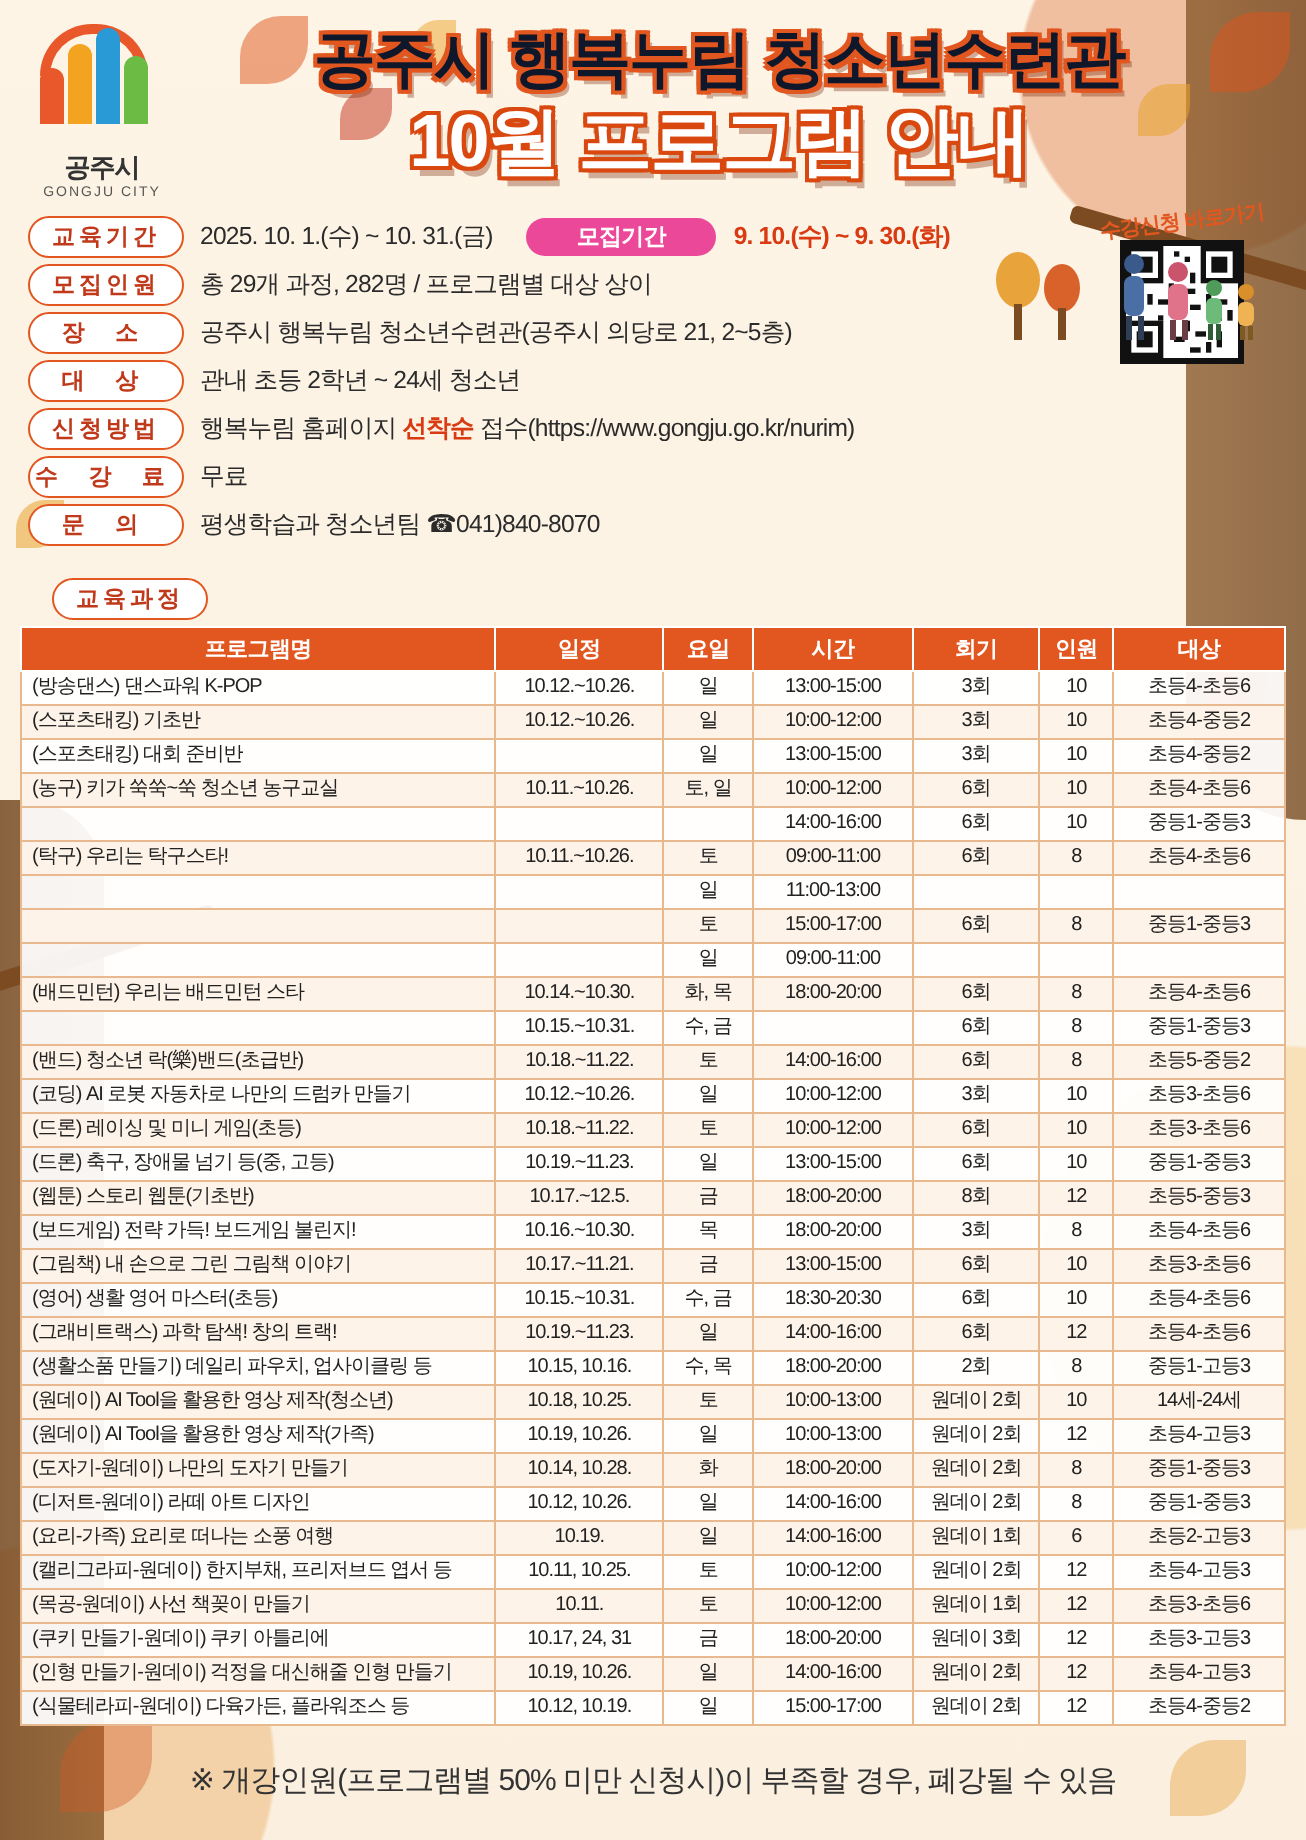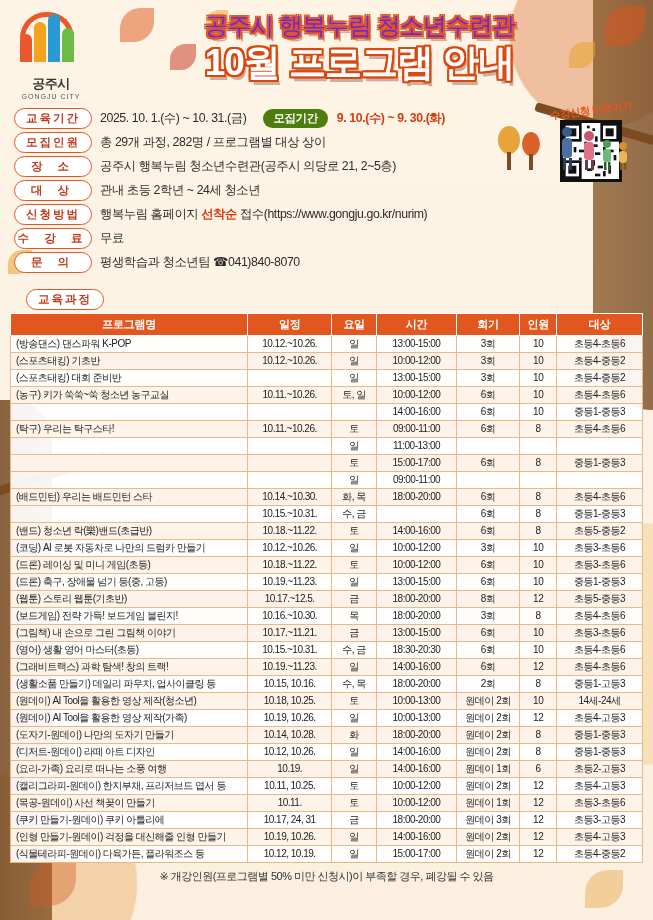--- a/index.html
+++ b/index.html
@@ -39,21 +39,21 @@
   .logo-arch .b2 { left:16px; height:40px; background:#f2a31f;}
   .logo-arch .b3 { left:30px; height:48px; background:#2a9ad6;}
   .logo-arch .b4 { left:44px; height:34px; background:#6cbb45;}
   .logo-arch .dome { position:absolute; left:2px; top:2px; width:54px; height:26px;
                      border:5px solid #e8582a; border-bottom:none; border-radius:27px 27px 0 0; }
   .logo-name { font-size:13px; font-weight:bold; color:#333; letter-spacing:-0.5px; margin-top:13px;}
   .logo-sub { font-size:7px; color:#555; letter-spacing:1px; }
 
   .titles { flex:1; text-align:center; padding-top:2px; }
   .title1 {
-    font-size:24px; font-weight:normal; color:#6d28d9; letter-spacing:-1px;
+    font-size:31px; font-weight:bold; color:#0f172a; letter-spacing:-1px;
     text-shadow: -2px 0 #e2561f, 0 2px #e2561f, 2px 0 #e2561f, 0 -2px #e2561f,
                  -2px -2px #e2561f, 2px 2px #e2561f, -2px 2px #e2561f, 2px -2px #e2561f,
                  3px 4px 0 rgba(120,40,10,.35);
     line-height:1.15;
   }
   .title2 {
     font-size:37px; font-weight:bold; color:#fff; letter-spacing:-1px; margin-top:2px;
     text-shadow: -2px 0 #d9480f, 0 2px #d9480f, 2px 0 #d9480f, 0 -2px #d9480f,
                  -2px -2px #d9480f, 2px 2px #d9480f, -2px 2px #d9480f, 2px -2px #d9480f,
                  3px 5px 0 rgba(120,40,10,.35);
@@ -64,22 +64,22 @@
   .info { position:relative; margin:8px 4px 16px; }
   .inforow { display:flex; align-items:center; margin-bottom:3px; min-height:20px; }
   .tag {
     flex:0 0 78px; background:#fff; border:1.6px solid #e2561f; color:#c0391a;
     border-radius:11px; font-size:11.5px; font-weight:bold; text-align:center;
     padding:2px 0; letter-spacing:2px; margin-right:8px;
   }
   .tag.sm { letter-spacing:6px; }
   .infotext { font-size:12.3px; color:#2b2b2b; letter-spacing:-0.4px; }
   .pill {
-    display:inline-block; background:#4d7c0f; color:#fff; border-radius:10px;
-    font-size:11.5px; font-weight:bold; padding:2px 10px; margin:0 6px 0 14px;
+    display:inline-block; background:#ec4899; color:#fff; border-radius:10px;
+    font-size:11.5px; font-weight:bold; padding:2px 25px; margin:0 6px 0 14px;
   }
   .strong-red { color:#d93a12; font-weight:bold; }
 
   
   .qrbox { position:absolute; right:2px; top:-4px; width:92px; text-align:center; }
   .qrlabel { font-size:10.5px; color:#e2561f; font-weight:bold; letter-spacing:-0.5px;
              transform:rotate(-7deg); margin-bottom:2px; }
   .qr { width:62px; height:62px; margin:0 auto; background:#111;
         background-image:
           linear-gradient(90deg, #fff 6px, transparent 6px),
@@ -99,21 +99,21 @@
   thead th {
     background:#e2561f; color:#fff; font-size:11px; font-weight:bold;
     border:1px solid #fff; padding:3px 0; letter-spacing:-0.3px;
   }
   tbody td {
     border:1px solid #e8b98e; font-size:10px; color:#222; padding:2px 3px;
     text-align:center; letter-spacing:-0.5px; line-height:1.15; height:17px;
   }
   tbody td.name { text-align:left; padding-left:5px; }
   tbody tr:nth-child(even) { background:#fdf3e8; }
-  .note { font-size:11px; color:#333; text-align:center; margin-top:6px; letter-spacing:-0.5px; }
+  .note { font-size:15px; color:#333; text-align:center; margin-top:18px; letter-spacing:-0.5px; }
 </style>
 </head>
 <body>
 
 <div class="bg">
   <div class="trunkL"></div>
   <div class="trunkR"></div>
   <div class="branch" style="left:-10px; top:470px; width:120px; height:9px; transform:rotate(-18deg);"></div>
   <div class="branch" style="right:-10px; top:120px; width:130px; height:9px; transform:rotate(16deg);"></div>
   <div class="leaf" style="left:120px; top:8px;  width:34px; height:34px; background:#e0632a;"></div>

